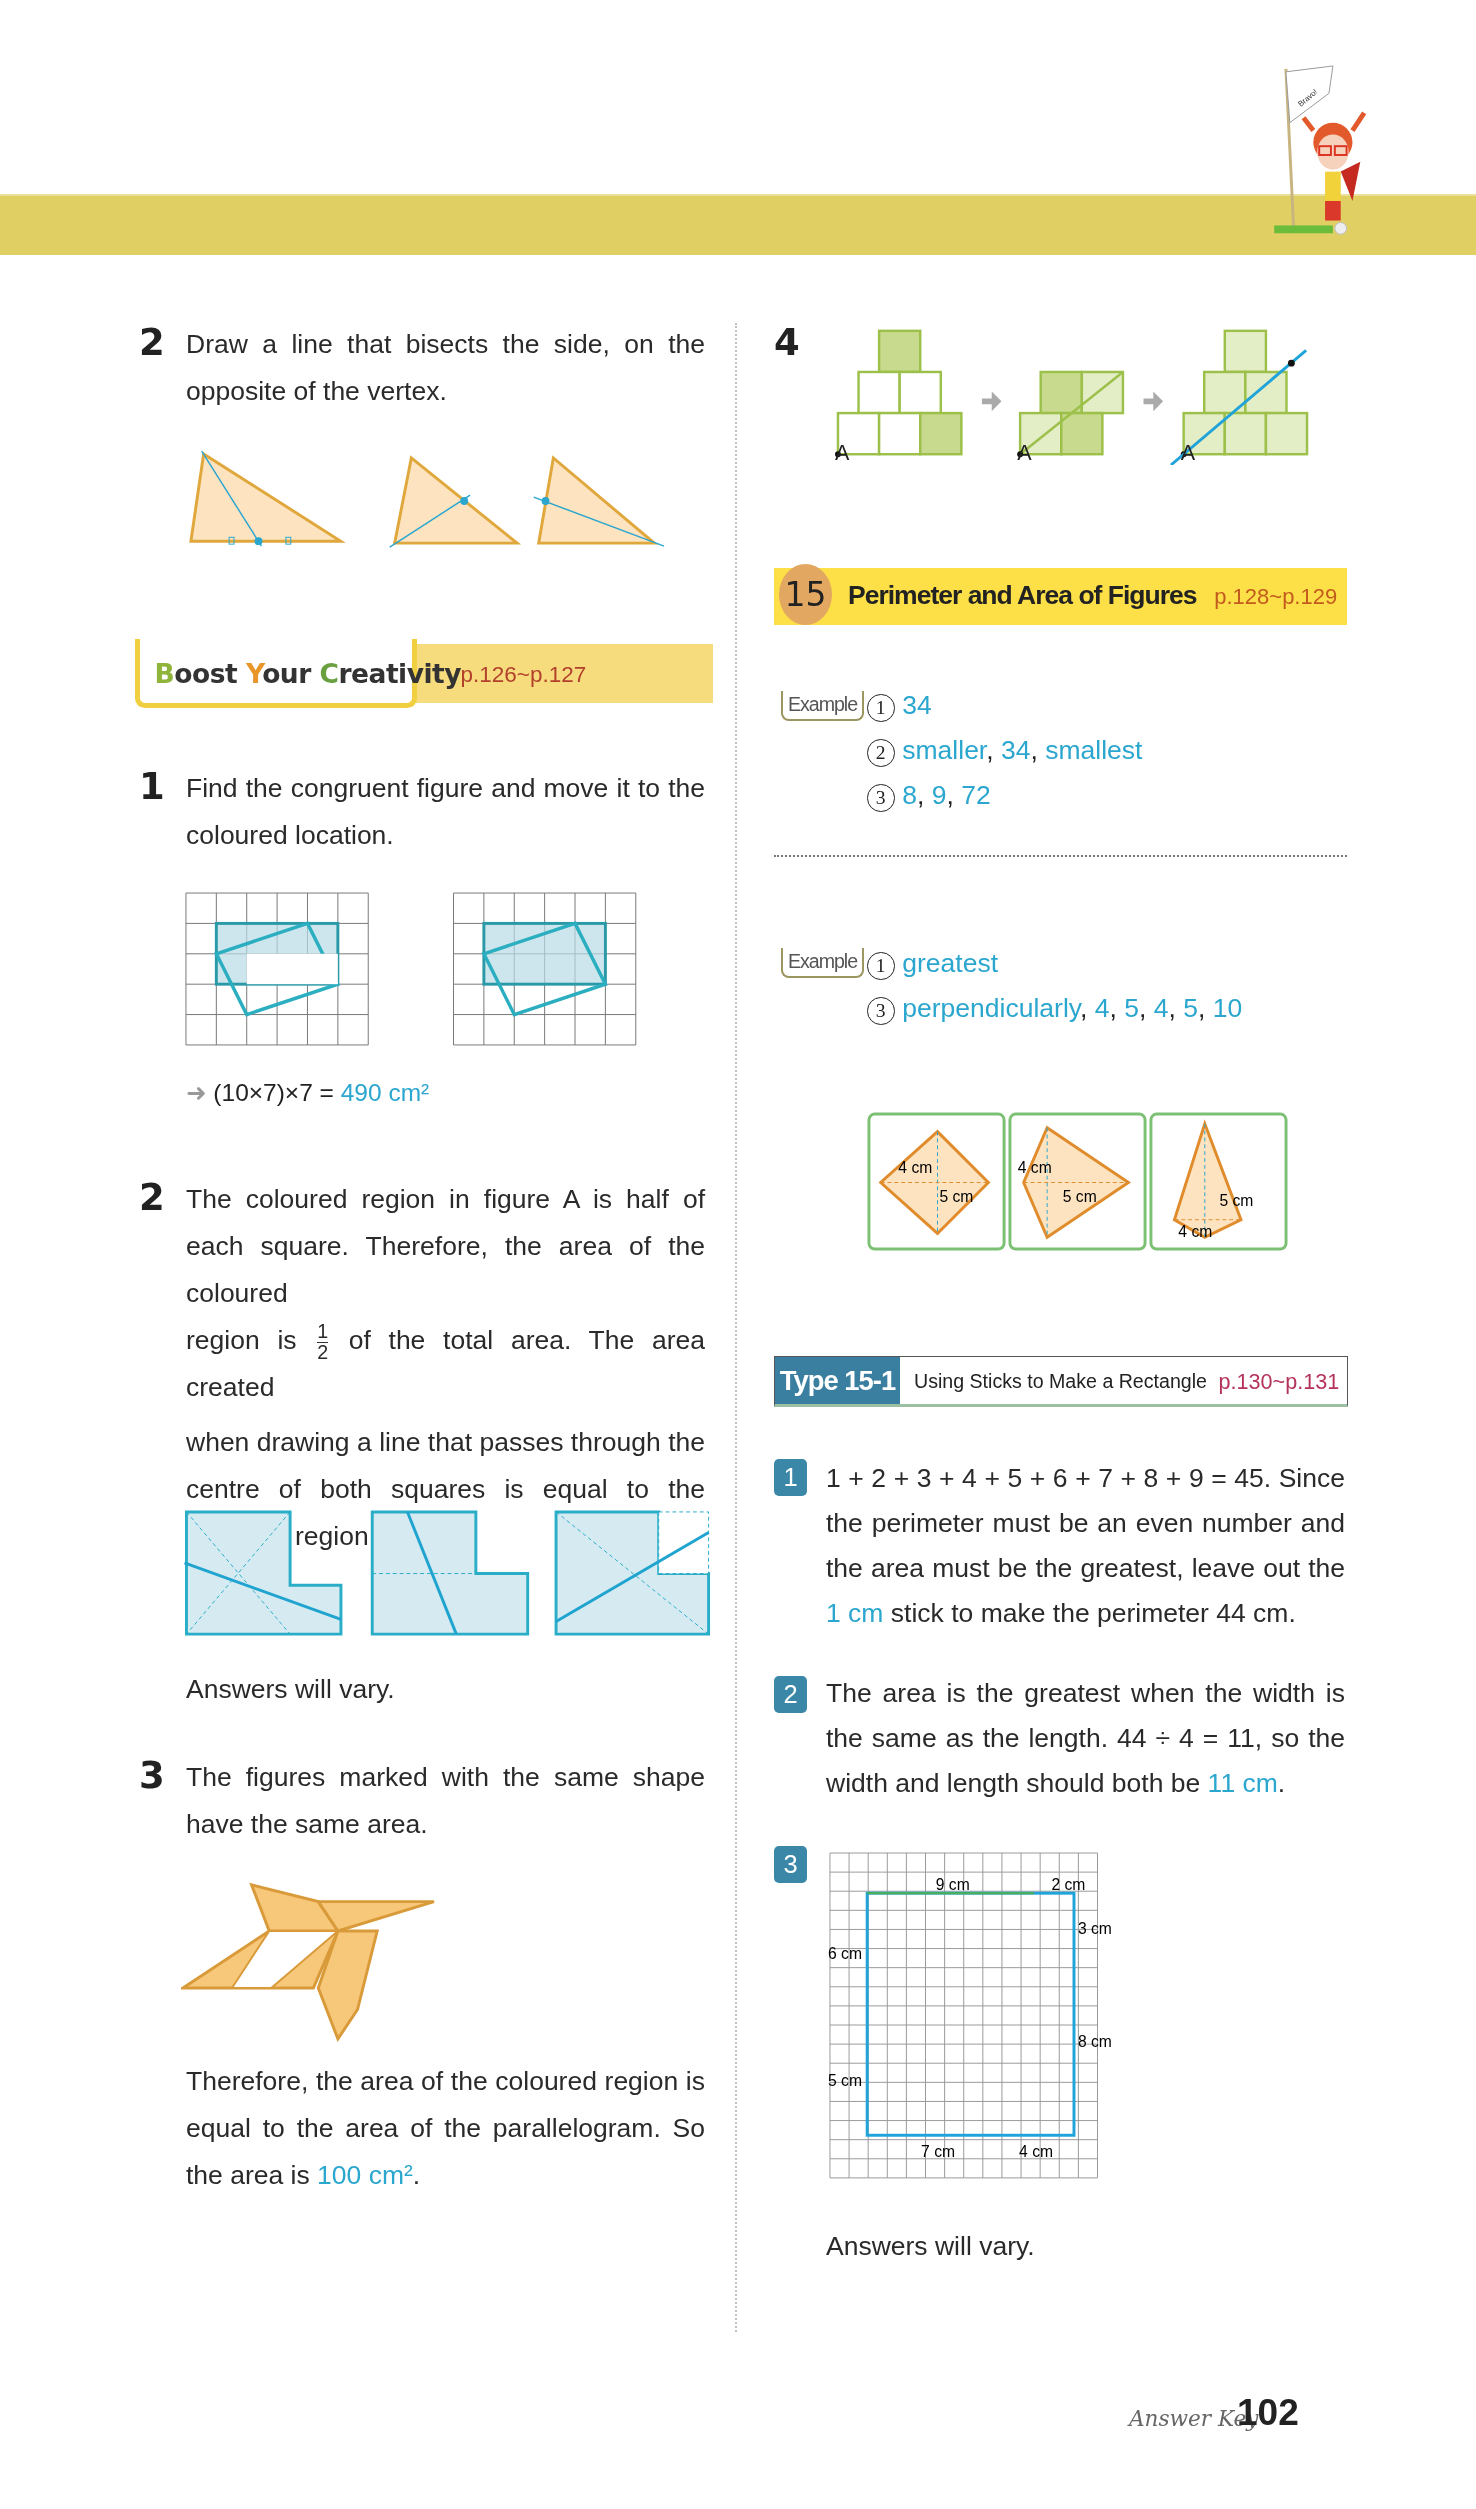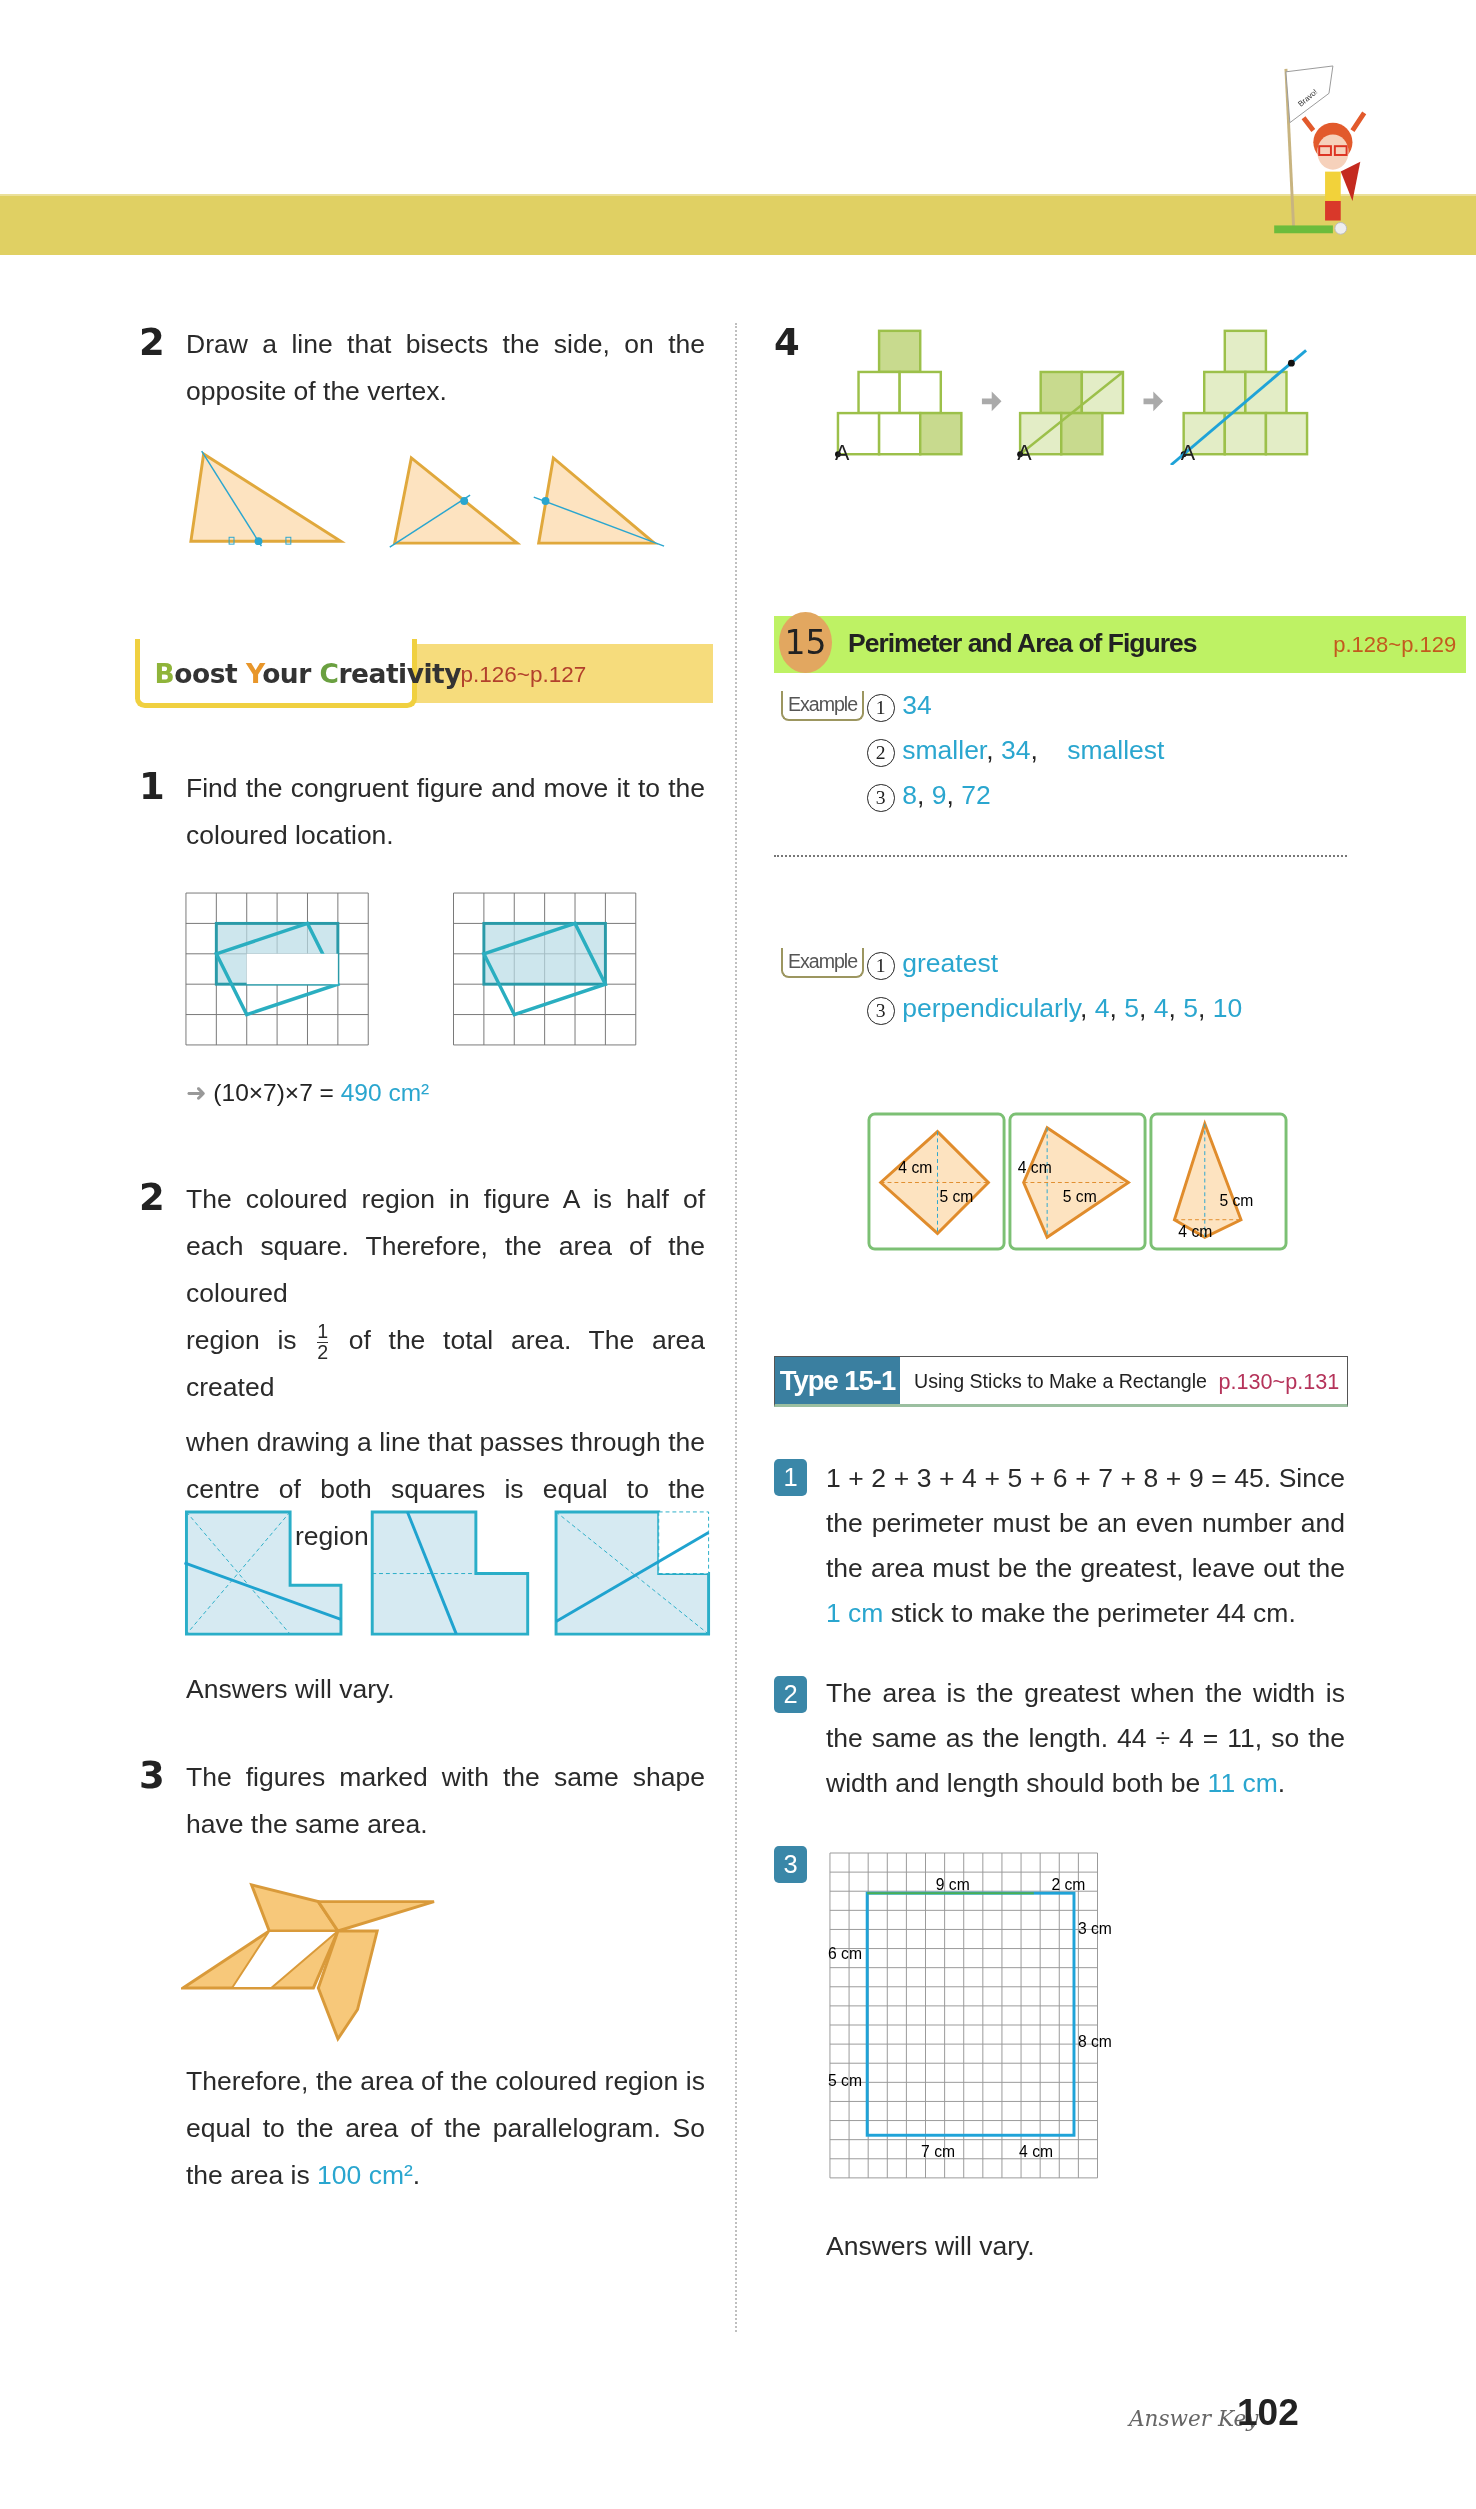--- a/index.html
+++ b/index.html
@@ -186,30 +186,30 @@
       <rect x="452" y="92" width="42" height="42" fill="#e3edc6" stroke="#9cc04a" stroke-width="2.5"></rect>
       <circle cx="368" cy="134" r="3" fill="#111"></circle>
       <line x1="355" y1="145" x2="493" y2="28" stroke="#1fa3d8" stroke-width="3"></line>
       <circle cx="478" cy="41" r="3.5" fill="#111"></circle>
     </g>
   <text x="12" y="140" font-size="22" fill="#222">A</text>
   <text x="198" y="140" font-size="22" fill="#222">A</text>
   <text x="365" y="140" font-size="22" fill="#222">A</text>
 </svg>
 
-<div class="abs" style="left:774px;top:568px;width:692px;height:57px;background:#bef264;margin-top:48px;">
+<div class="abs" style="left:774px;top:568px;width:573px;height:57px;background:#fde047;">
   <div class="abs" style="left:4.9px;top:-3.9px;width:53px;height:61px;border-radius:50%;background:#e2a760;text-align:center;line-height:61px;font-size:33px;color:#222;font-family:'DejaVu Sans',sans-serif;">15</div>
   <div class="abs" style="left:74px;top:11.8px;font-size:26.5px;font-weight:bold;color:#222;letter-spacing:-1px;">Perimeter and Area of Figures</div>
   <div class="abs" style="right:9.8px;top:15.7px;font-size:22px;color:#c35a1e;">p.128~p.129</div>
 </div>
 
 <div class="abs example-badge" style="left:781px;top:691px;">Example</div>
 <div class="abs" style="left:867px;top:683px;" id="ex1">
     <div class="exline"><span class="circ">1</span><span style="color: rgb(42, 166, 207);">34</span></div>
-    <div class="exline"><span class="circ">2</span><span style="color: rgb(42, 166, 207);">smaller</span><span style="color: rgb(34, 34, 34);">, </span><span style="color: rgb(42, 166, 207);">34</span><span style="color: rgb(34, 34, 34);">, </span><span style="color: rgb(42, 166, 207); margin-left: 22px;">smallest</span></div>
+    <div class="exline"><span class="circ">2</span><span style="color: rgb(42, 166, 207);">smaller</span><span style="color: rgb(34, 34, 34);">, </span><span style="color: rgb(42, 166, 207);">34</span><span style="color: rgb(34, 34, 34);">, </span><span style="color: rgb(42, 166, 207);">smallest</span></div>
     <div class="exline"><span class="circ">3</span><span style="color: rgb(42, 166, 207);">8</span><span style="color: rgb(34, 34, 34);">, </span><span style="color: rgb(42, 166, 207);">9</span><span style="color: rgb(34, 34, 34);">, </span><span style="color: rgb(42, 166, 207);">72</span></div>
   </div>
 
 <div class="abs" style="left:774px;top:855px;width:573px;border-top:2px dotted #777;"></div>
 
 <div class="abs example-badge" style="left:781px;top:948px;">Example</div>
 <div class="abs" style="left:867px;top:941px;" id="ex2">
     <div class="exline"><span class="circ">1</span><span style="color: rgb(42, 166, 207);">greatest</span></div>
     <div class="exline"><span class="circ">3</span><span style="color: rgb(42, 166, 207);">perpendicularly</span><span style="color: rgb(34, 34, 34);">, </span><span style="color: rgb(42, 166, 207);">4</span><span style="color: rgb(34, 34, 34);">, </span><span style="color: rgb(42, 166, 207);">5</span><span style="color: rgb(34, 34, 34);">, </span><span style="color: rgb(42, 166, 207);">4</span><span style="color: rgb(34, 34, 34);">, </span><span style="color: rgb(42, 166, 207);">5</span><span style="color: rgb(34, 34, 34);">, </span><span style="color: rgb(42, 166, 207);">10</span></div>
   </div>

